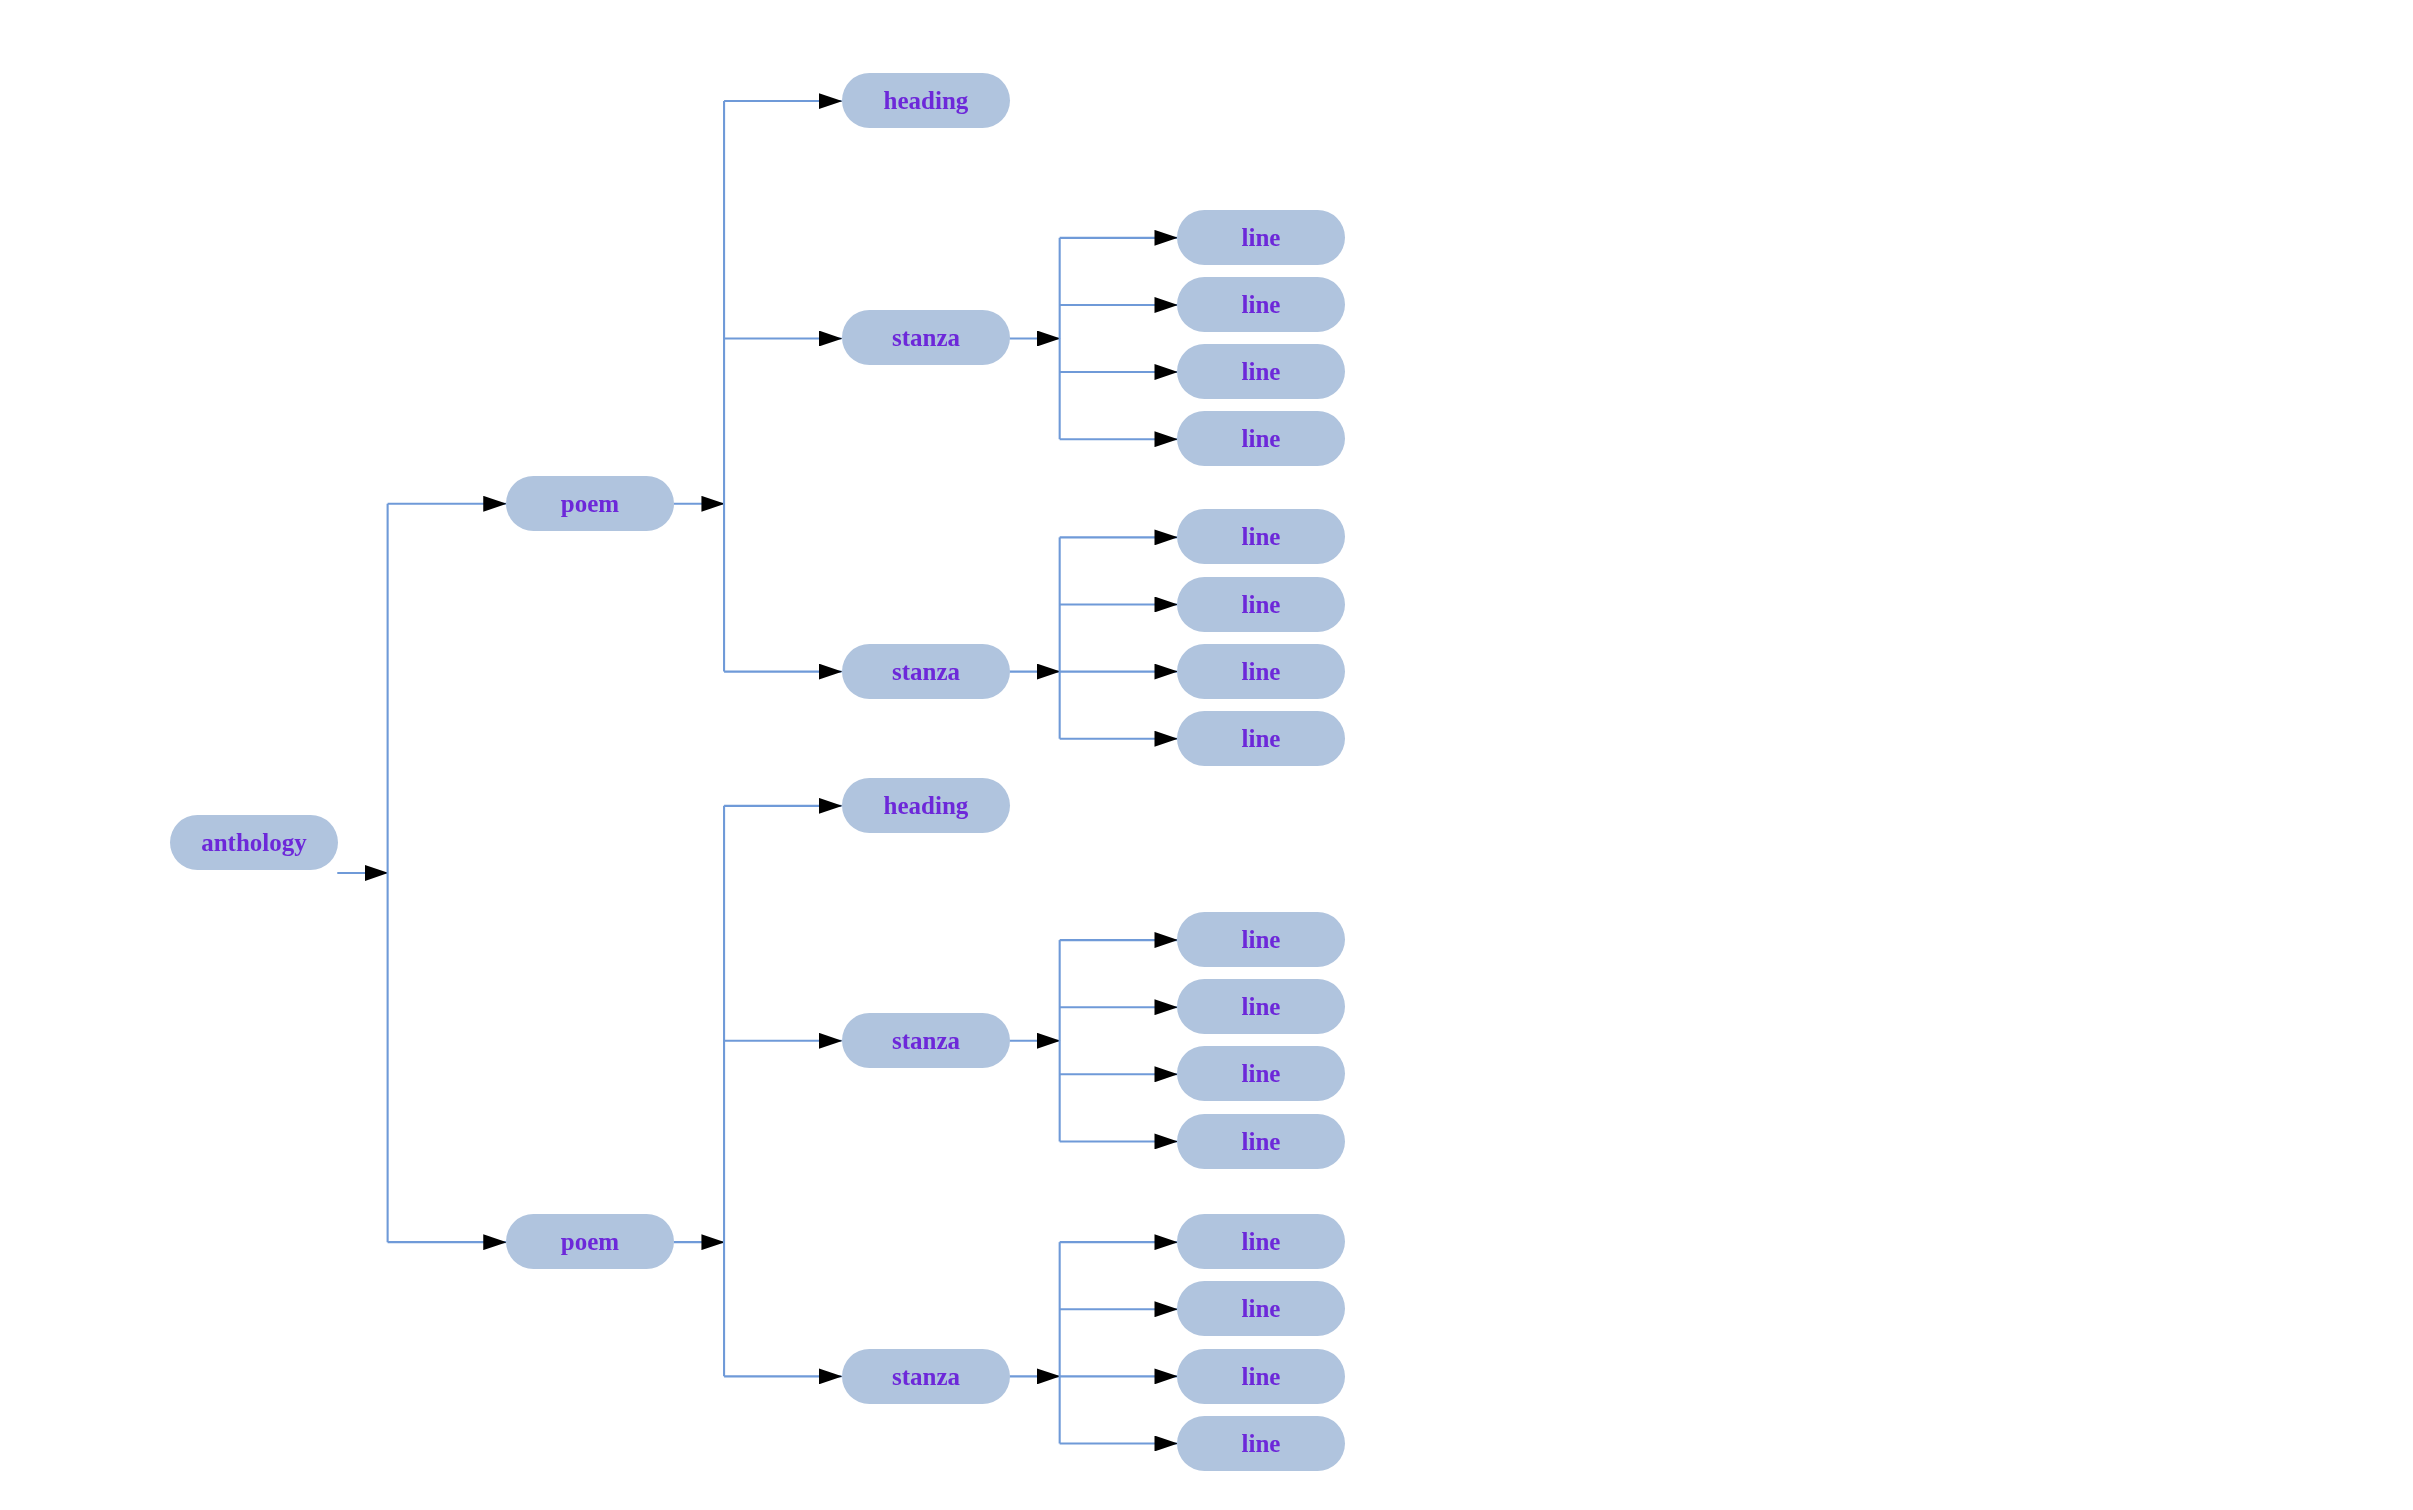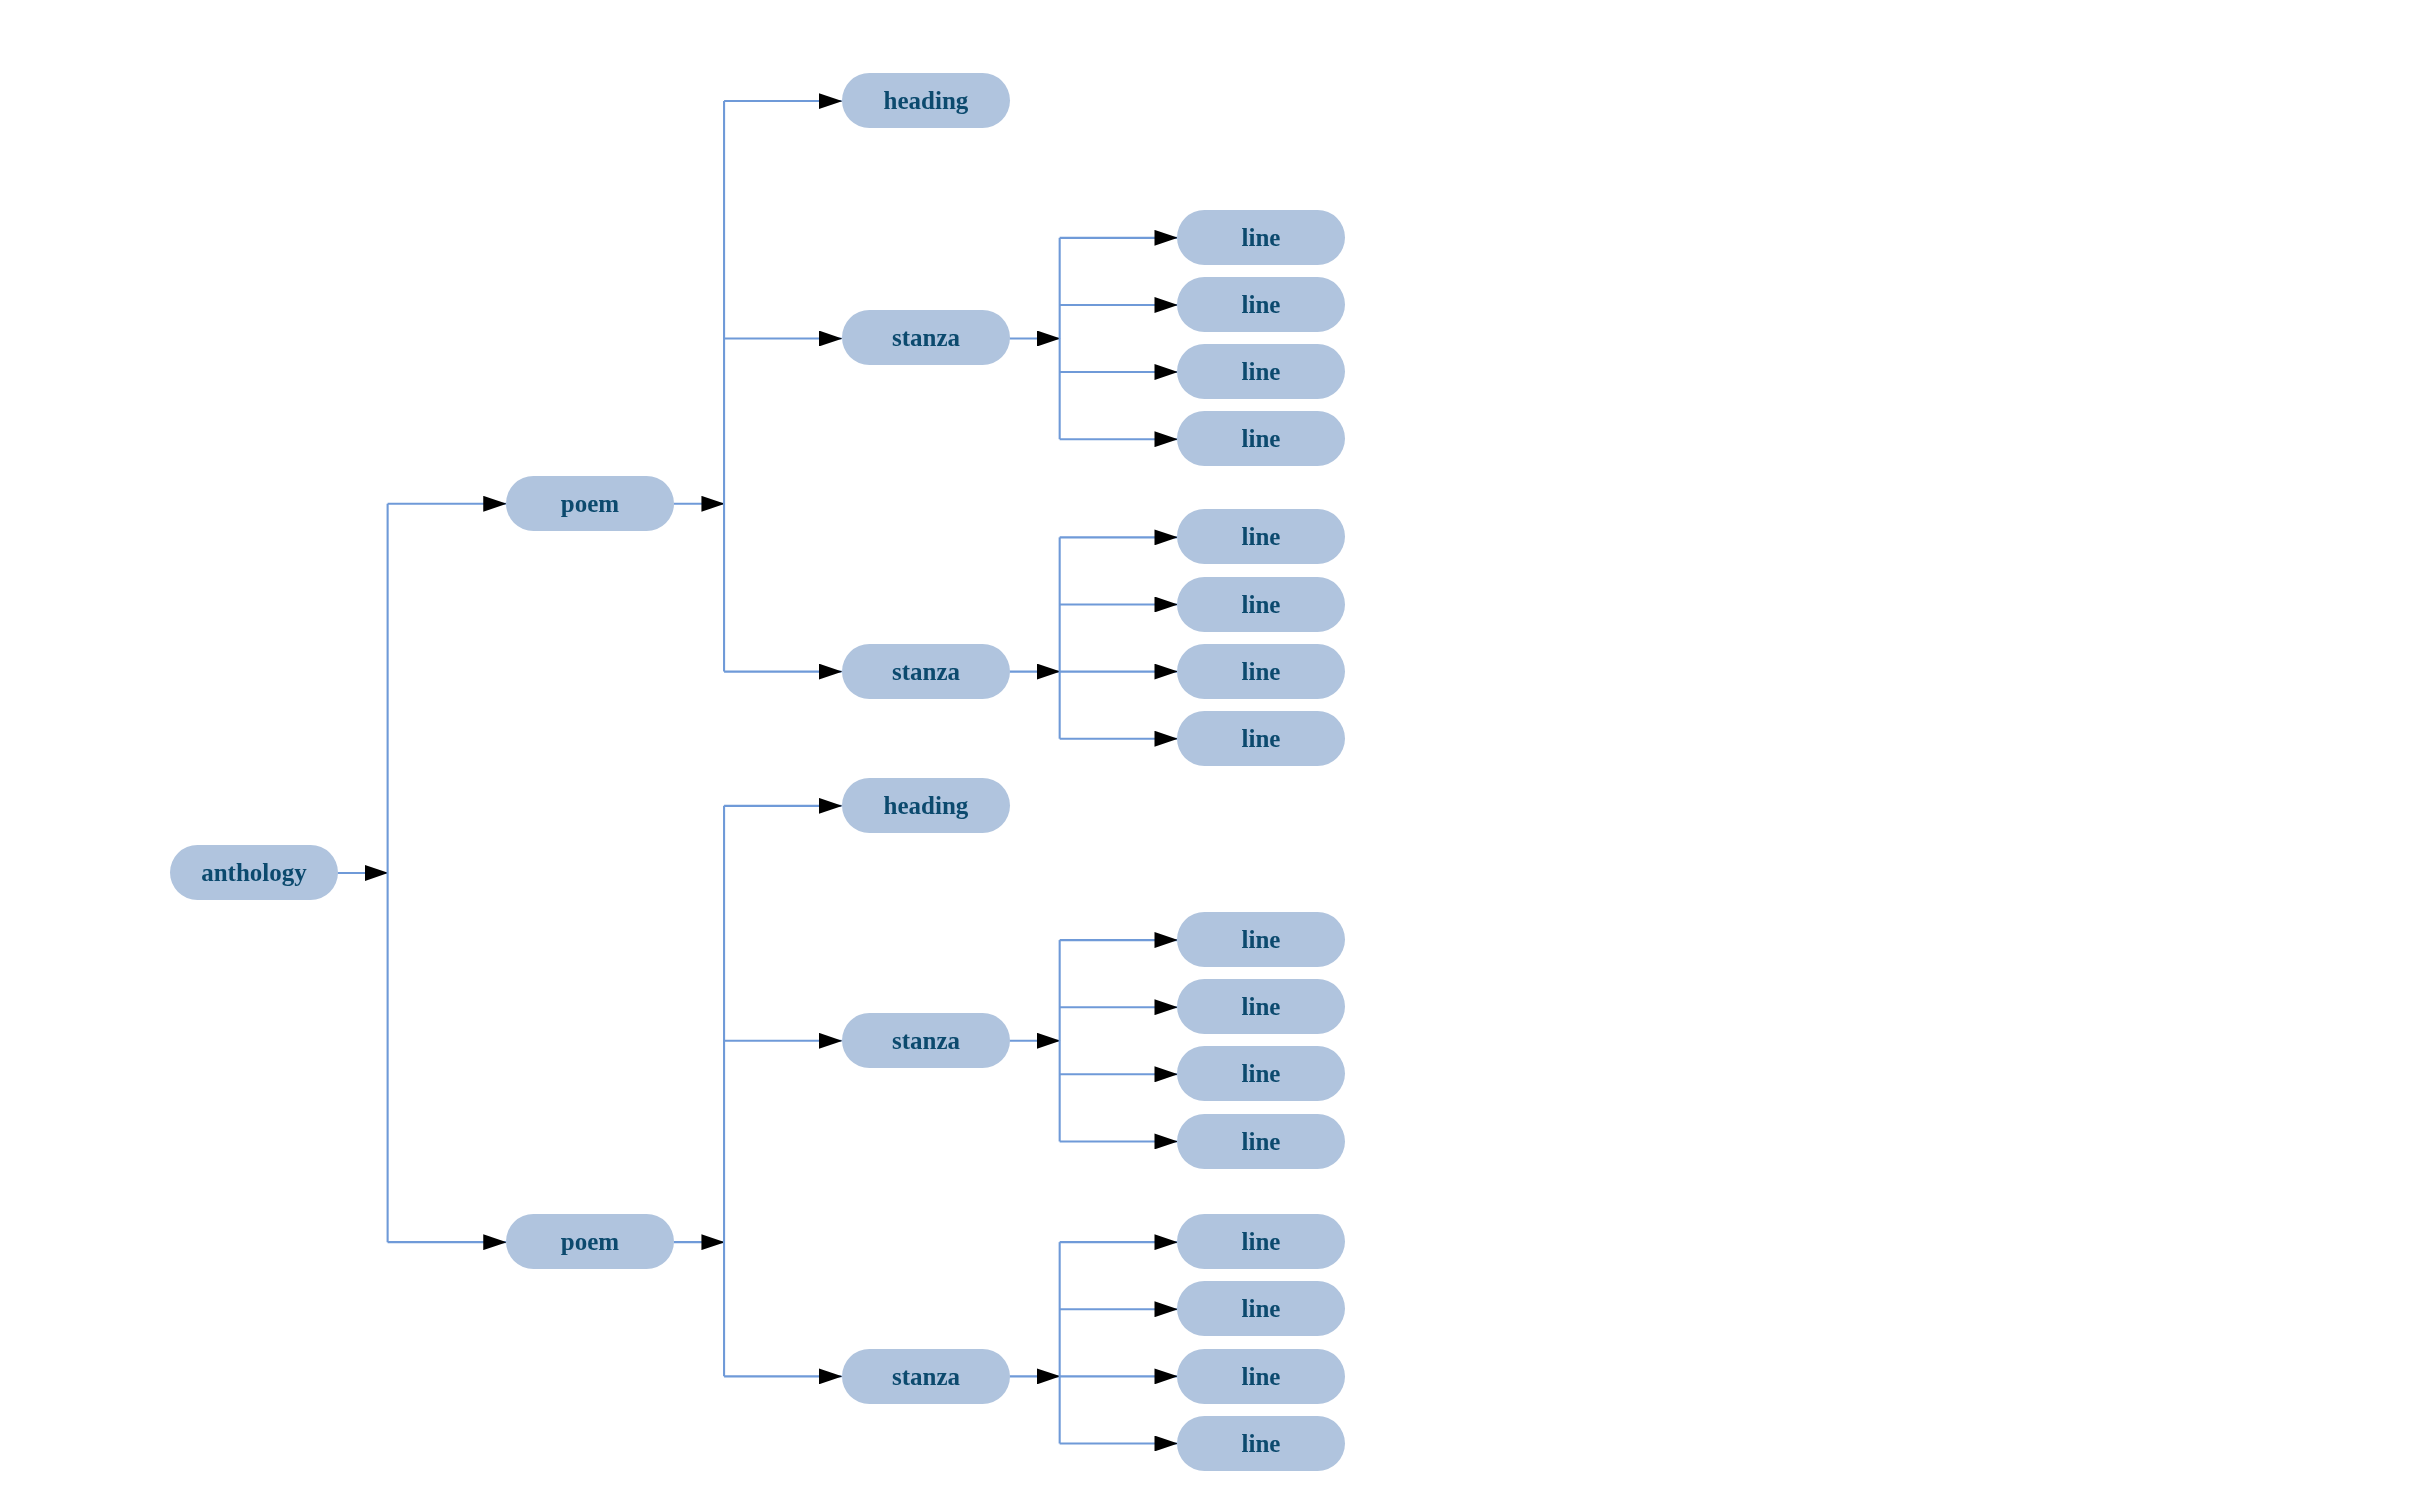--- a/index.html
+++ b/index.html
@@ -26,21 +26,21 @@
     stroke: #6f9ad8;
     stroke-width: 2.5;
     fill: none;
   }
   .node {
     position: absolute;
     width: 168px;
     height: 55px;
     border-radius: 28px;
     background: #b0c4de;
-    color: #0c4a6e;
+    color: #6d28d9;
     display: flex;
     align-items: center;
     justify-content: center;
     font-size: 25px;
     font-weight: bold;
     line-height: 1;
     box-sizing: border-box;
   }
 </style>
 </head>
@@ -108,21 +108,21 @@
     <g>
       <line class="edge" x1="1203" y1="1640" x2="1263" y2="1640" marker-end="url(#arrowhead)"></line>
       <line class="edge" x1="1263" y1="1480" x2="1263" y2="1720"></line>
       <line class="edge" x1="1263" y1="1480" x2="1403" y2="1480" marker-end="url(#arrowhead)"></line>
       <line class="edge" x1="1263" y1="1560" x2="1403" y2="1560" marker-end="url(#arrowhead)"></line>
       <line class="edge" x1="1263" y1="1640" x2="1403" y2="1640" marker-end="url(#arrowhead)"></line>
       <line class="edge" x1="1263" y1="1720" x2="1403" y2="1720" marker-end="url(#arrowhead)"></line>
     </g>
   </svg>
 
-  <div class="node" style="left:170px;  top:845px;">anthology</div>
+  <div class="node" style="left:170px;  top:815px;">anthology</div>
 
   <div class="node" style="left:506px;  top:476px;">poem</div>
   <div class="node" style="left:506px;  top:1214px;">poem</div>
 
   <div class="node" style="left:842px; top:73px;">heading</div>
   <div class="node" style="left:842px; top:310px;">stanza</div>
   <div class="node" style="left:842px; top:644px;">stanza</div>
   <div class="node" style="left:842px; top:778px;">heading</div>
   <div class="node" style="left:842px; top:1013px;">stanza</div>
   <div class="node" style="left:842px; top:1349px;">stanza</div>

